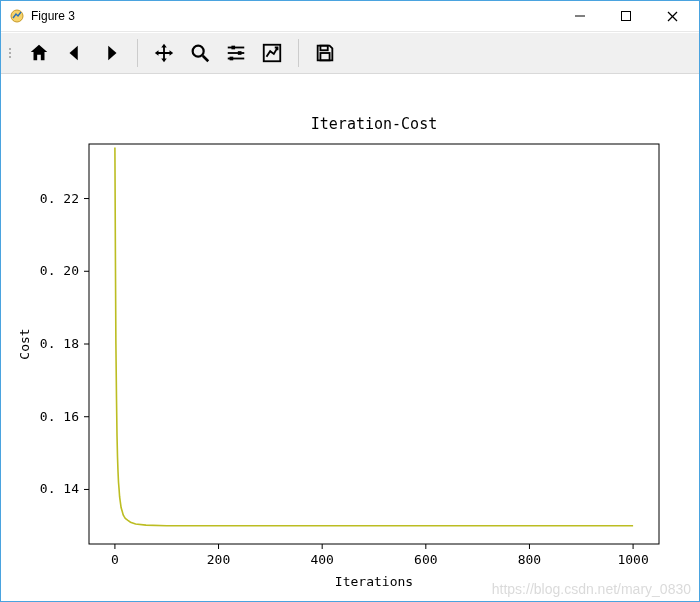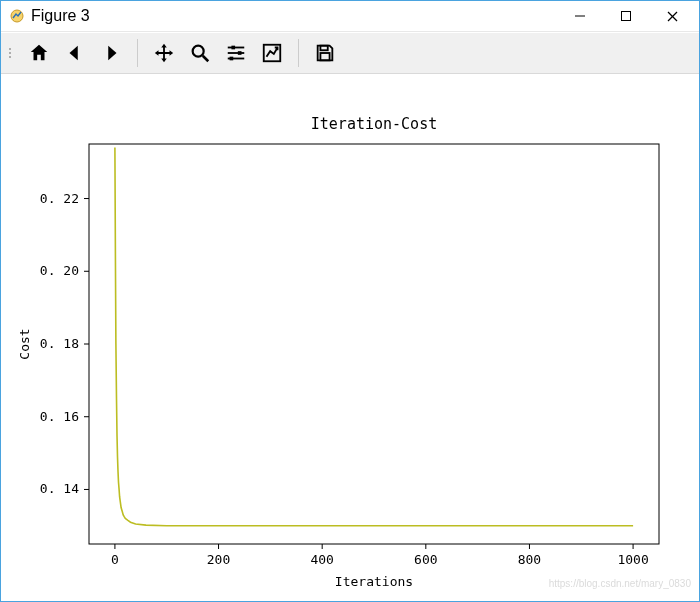--- a/index.html
+++ b/index.html
@@ -1,36 +1,36 @@
 <!DOCTYPE html>
 <html><head>
 <meta charset="utf-8">
 <style>
   html,body{margin:0;padding:0;font-family:"Segoe UI",Arial,sans-serif;font-size:12px;background:#fff;}
   .window{width:700px;height:602px;border:1px solid #4aa3df;box-sizing:border-box;position:relative;display:flex;flex-direction:column;}
   .titlebar{height:30px;background:#fff;display:flex;align-items:center;padding:0 4px 0 8px;border-bottom:1px solid #e8e8e8;}
   .titlebar .ico{width:16px;height:16px;margin-right:6px;display:flex;align-items:center;justify-content:center;}
-  .title{flex:1;font-size:16px;color:#000;}
+  .title{flex:1;font-size:12px;color:#000;}
   .winbtns{display:flex;}
   .winbtn{width:46px;height:30px;display:flex;align-items:center;justify-content:center;}
   .winbtn svg{display:block;}
   .toolbar{height:40px;background:#f0f0f0;border-top:1px solid #fff;border-bottom:1px solid #d9d9d9;display:flex;align-items:center;padding:0 4px;}
   .grip{width:8px;height:30px;display:flex;flex-direction:column;justify-content:center;gap:2px;margin:0 6px 0 2px;}
   .grip span{width:2px;height:2px;background:#999;border-radius:50%;margin-left:2px;}
   .tbtn{width:36px;height:36px;display:flex;align-items:center;justify-content:center;color:#000;}
   .sep{width:1px;height:28px;background:#ccc;margin:0 8px;}
   .plot-area{flex:1;position:relative;background:#fff;}
   svg.chart{position:absolute;left:0;top:0;}
   .axis-text{font-family:"DejaVu Sans Mono","Courier New",monospace;font-size:13px;fill:#000;}
   .axis-label{font-family:"DejaVu Sans Mono","Courier New",monospace;font-size:13px;fill:#000;}
   .chart-title{font-family:"DejaVu Sans Mono","Courier New",monospace;font-size:15px;fill:#000;}
   .dataline{fill:none;stroke:#bcbd22;stroke-width:1.6;}
   .frame{fill:none;stroke:#000;stroke-width:1;}
   .tick{stroke:#000;stroke-width:1;}
-  .watermark{position:absolute;right:8px;bottom:12px;color:rgba(150,150,150,0.35);font-size:10px;pointer-events:none;margin-top:48px;}
+  .watermark{position:absolute;right:8px;bottom:4px;color:rgba(150,150,150,0.35);font-size:14px;pointer-events:none;margin-top:48px;}
 </style>
 </head>
 <body>
 
 <div class="window">
 
   <div class="titlebar">
     <span class="ico">
       <svg width="16" height="16" viewBox="0 0 16 16">
         <circle cx="8" cy="8" r="6" fill="#f6d36b" stroke="#c79a2a" stroke-width="1"></circle>

